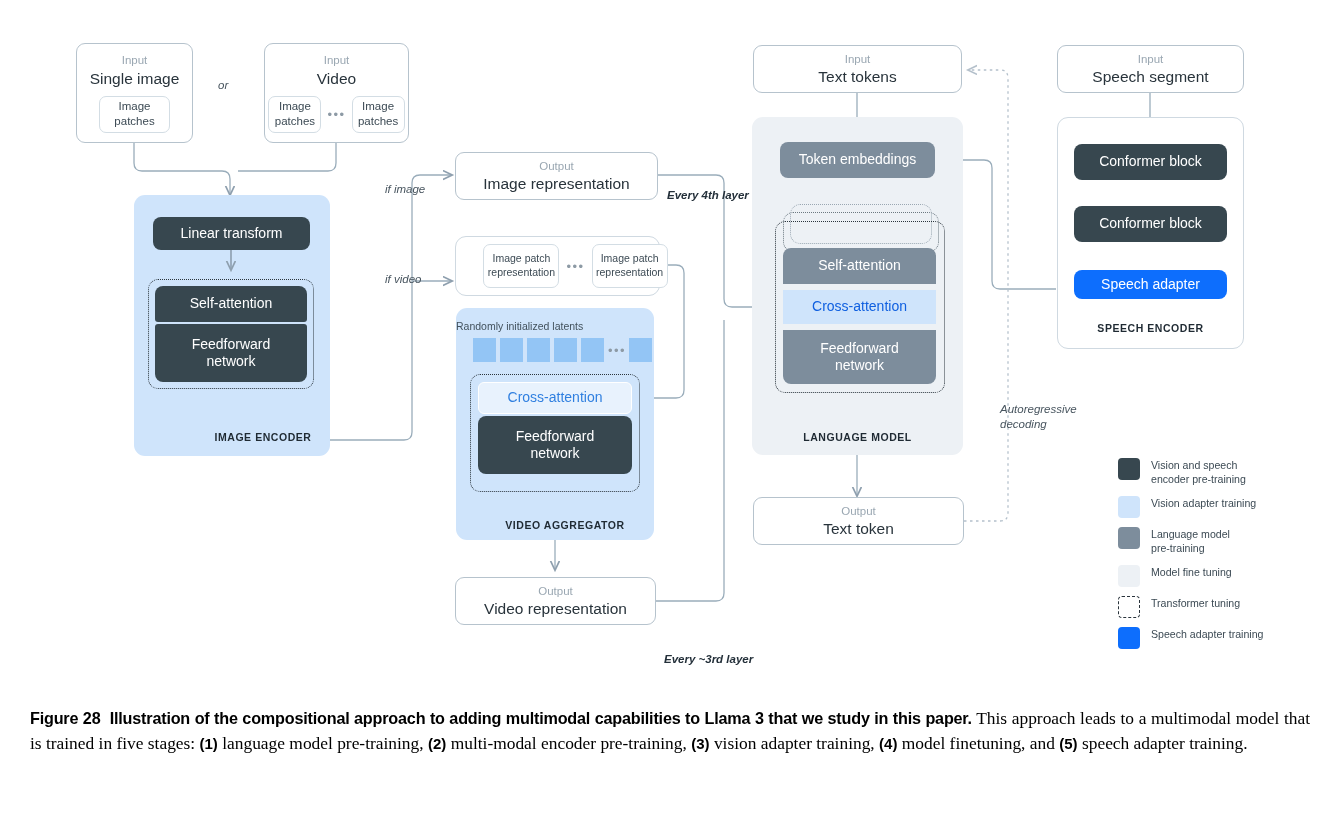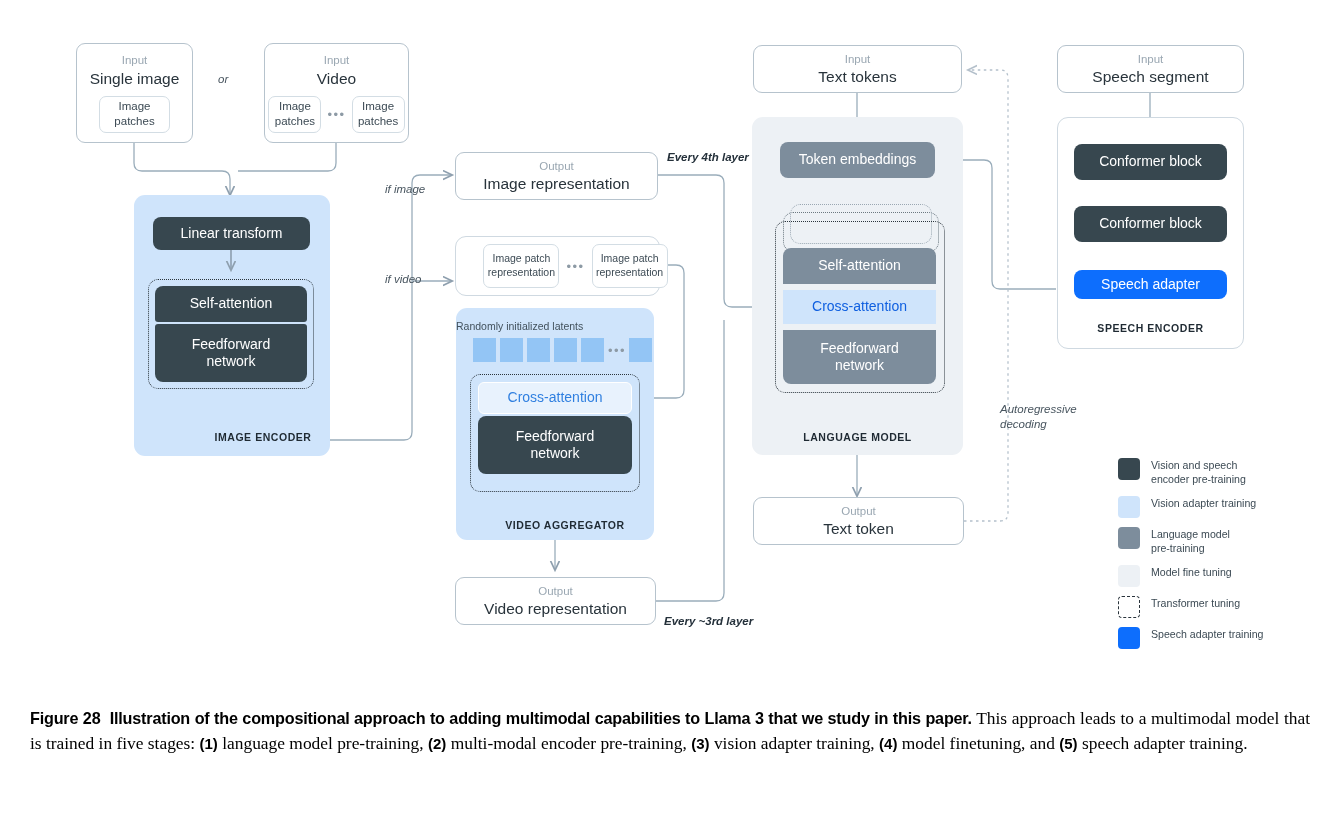--- a/index.html
+++ b/index.html
@@ -53,21 +53,21 @@
   }
   .dashedghost{position:absolute;border:1.4px dotted #9aa7b2;border-radius:10px;box-sizing:border-box;}
 
   .vdots{position:absolute;width:100%;text-align:center;font-size:16px;
     color:#7d8d9c;letter-spacing:0;line-height:4px;}
   .vdots span{display:block;font-size:15px;}
 
   .hdots{font-size:13px;color:#8d9aa5;letter-spacing:1.5px;}
 
   .edgelabel{position:absolute;font-size:11.5px;font-style:italic;color:#47545e;line-height:1.3;}
-  .edgelabel.bold{font-weight:700;font-style:italic;color:#24303a;}
+  .edgelabel.bold{font-weight:700;font-style:italic;color:#24303a;margin-top:38px;}
 
   .latents-wrap{position:absolute;display:flex;gap:4px;align-items:center;}
   .latent{width:23px;height:24px;background:#93c5f5;}
   .latents-title{position:absolute;width:100%;text-align:left;font-size:10.5px;color:#42515c;}
 
   
   #legend{position:absolute;left:1118px;top:458px;width:215px;}
   .lg-row{display:flex;align-items:flex-start;margin-bottom:9px;}
   .lg-sw{width:22px;height:22px;border-radius:4px;flex:0 0 22px;margin-right:11px;}
   .lg-sw.dashed{background:#fff;border:1.6px dashed #2a343c;border-radius:4px;box-sizing:border-box;}
@@ -135,21 +135,21 @@
     </g>
   </svg>
 
   <div class="node obox" style="left:76px;top:43px;width:117px;height:100px;">
     <div class="kicker">Input</div>
     <div class="maintxt">Single image</div>
     <div class="smallbox" style="width:71px;height:37px;margin-top:8px;white-space:pre-line;">Image
 patches</div>
   </div>
 
-  <div class="node edgelabel" style="left:218px;top:72px;">or</div>
+  <div class="node edgelabel" style="left:218px;top:78px;">or</div>
 
   <div class="node obox" style="left:264px;top:43px;width:145px;height:100px;">
     <div class="kicker">Input</div>
     <div class="maintxt">Video</div>
     <div style="display:flex;align-items:center;gap:6px;margin-top:8px;">
       <div class="smallbox" style="width:53px;height:37px;white-space:pre-line;">Image
 patches</div>
       <div class="hdots">•••</div>
       <div class="smallbox" style="width:53px;height:37px;white-space:pre-line;">Image
 patches</div>

